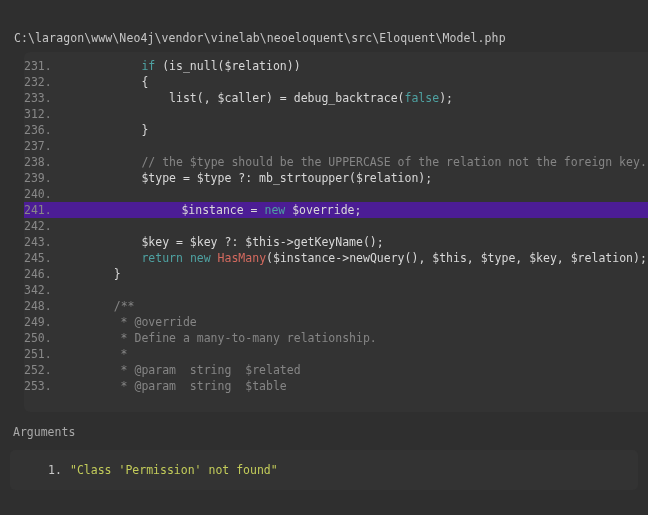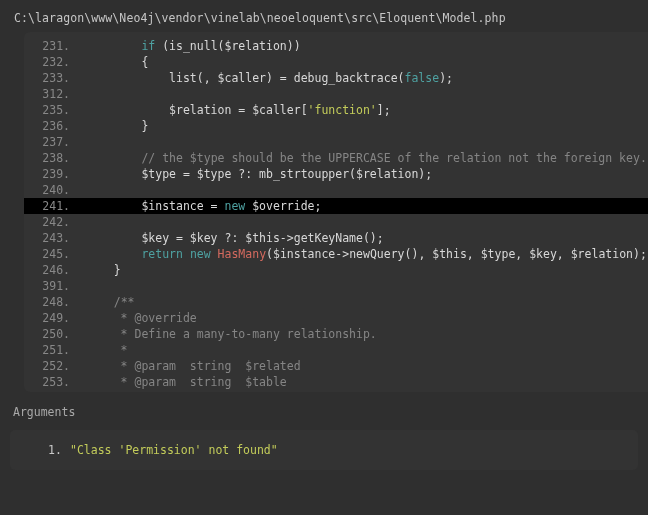--- a/index.html
+++ b/index.html
@@ -17,20 +17,21 @@
   
   .file-path {
     color: #c6c6c6;
     font-size: 11.5px;
     font-family: "DejaVu Sans Mono", "Liberation Mono", monospace;
     padding: 10px 0 0 14px;
     height: 16px;
     line-height: 16px;
     white-space: nowrap;
     letter-spacing: 0.1px;
+    margin-top: 20px;
   }
 
   
   .code-block {
     margin: 6px 0 0 24px;
     background: #333333;
     border-top-left-radius: 6px;
     border-bottom-left-radius: 6px;
     padding: 6px 0 6px 0;
     overflow: hidden;
@@ -38,26 +39,27 @@
     box-sizing: border-box;
   }
   .code-line {
     display: flex;
     height: 16px;
     line-height: 16px;
     font-size: 11.5px;
     white-space: pre;
   }
   .code-line.hl {
-    background: #000000;
+    background: #4c1d95;
+    gap: 40px;
   }
   .lineno {
     width: 46px;
     min-width: 46px;
-    text-align: right;
+    text-align: left;
     color: #888888;
     padding-right: 4px;
     user-select: none;
   }
   .codetext {
     color: #d8d8d8;
     padding-left: 12px;
     flex: 1;
   }
 
@@ -114,32 +116,31 @@
 <div>
 
   <div class="file-path">C:\laragon\www\Neo4j\vendor\vinelab\neoeloquent\src\Eloquent\Model.php</div>
 
   <div class="code-block">
     <div id="code-lines">
         <div class="code-line"><span class="lineno">231.</span><span class="codetext"><span class="var">        </span><span class="kw">if</span><span class="var"> (is_null($relation))</span></span></div>
         <div class="code-line"><span class="lineno">232.</span><span class="codetext"><span class="var">        {</span></span></div>
         <div class="code-line"><span class="lineno">233.</span><span class="codetext"><span class="var">            list(, $caller) = debug_backtrace(</span><span class="kw">false</span><span class="var">);</span></span></div>
         <div class="code-line"><span class="lineno">312.</span><span class="codetext"><span class="var"></span></span></div>
-        <div class="code-line"><span class="lineno">235.</span><span class="codetext"><span class="var">            $relation = $caller[</span><span class="str">'function'</span><span class="var">];</span></span></div>
         <div class="code-line"><span class="lineno">236.</span><span class="codetext"><span class="var">        }</span></span></div>
         <div class="code-line"><span class="lineno">237.</span><span class="codetext"><span class="var"></span></span></div>
         <div class="code-line"><span class="lineno">238.</span><span class="codetext"><span class="var">        </span><span class="cmt">// the $type should be the UPPERCASE of the relation not the foreign key.</span></span></div>
         <div class="code-line"><span class="lineno">239.</span><span class="codetext"><span class="var">        $type = $type ?: mb_strtoupper($relation);</span></span></div>
         <div class="code-line"><span class="lineno">240.</span><span class="codetext"><span class="var"></span></span></div>
         <div class="code-line hl"><span class="lineno">241.</span><span class="codetext"><span class="var">        $instance = </span><span class="kw">new</span><span class="var"> $override;</span></span></div>
         <div class="code-line"><span class="lineno">242.</span><span class="codetext"><span class="var"></span></span></div>
         <div class="code-line"><span class="lineno">243.</span><span class="codetext"><span class="var">        $key = $key ?: $this-&gt;getKeyName();</span></span></div>
         <div class="code-line"><span class="lineno">245.</span><span class="codetext"><span class="var">        </span><span class="kw">return</span><span class="var"> </span><span class="kw">new</span><span class="var"> </span><span class="cls">HasMany</span><span class="var">($instance-&gt;newQuery(), $this, $type, $key, $relation);</span></span></div>
         <div class="code-line"><span class="lineno">246.</span><span class="codetext"><span class="var">    }</span></span></div>
-        <div class="code-line"><span class="lineno">391.</span><span class="codetext"><span class="var"></span></span></div>
+        <div class="code-line"><span class="lineno">342.</span><span class="codetext"><span class="var"></span></span></div>
         <div class="code-line"><span class="lineno">248.</span><span class="codetext"><span class="var">    </span><span class="cmt">/**</span></span></div>
         <div class="code-line"><span class="lineno">249.</span><span class="codetext"><span class="cmt">     * @override</span></span></div>
         <div class="code-line"><span class="lineno">250.</span><span class="codetext"><span class="cmt">     * Define a many-to-many relationship.</span></span></div>
         <div class="code-line"><span class="lineno">251.</span><span class="codetext"><span class="cmt">     *</span></span></div>
         <div class="code-line"><span class="lineno">252.</span><span class="codetext"><span class="cmt">     * @param  string  $related</span></span></div>
         <div class="code-line"><span class="lineno">253.</span><span class="codetext"><span class="cmt">     * @param  string  $table</span></span></div>
       </div>
   </div>
 
   <div class="args-title">Arguments</div>

